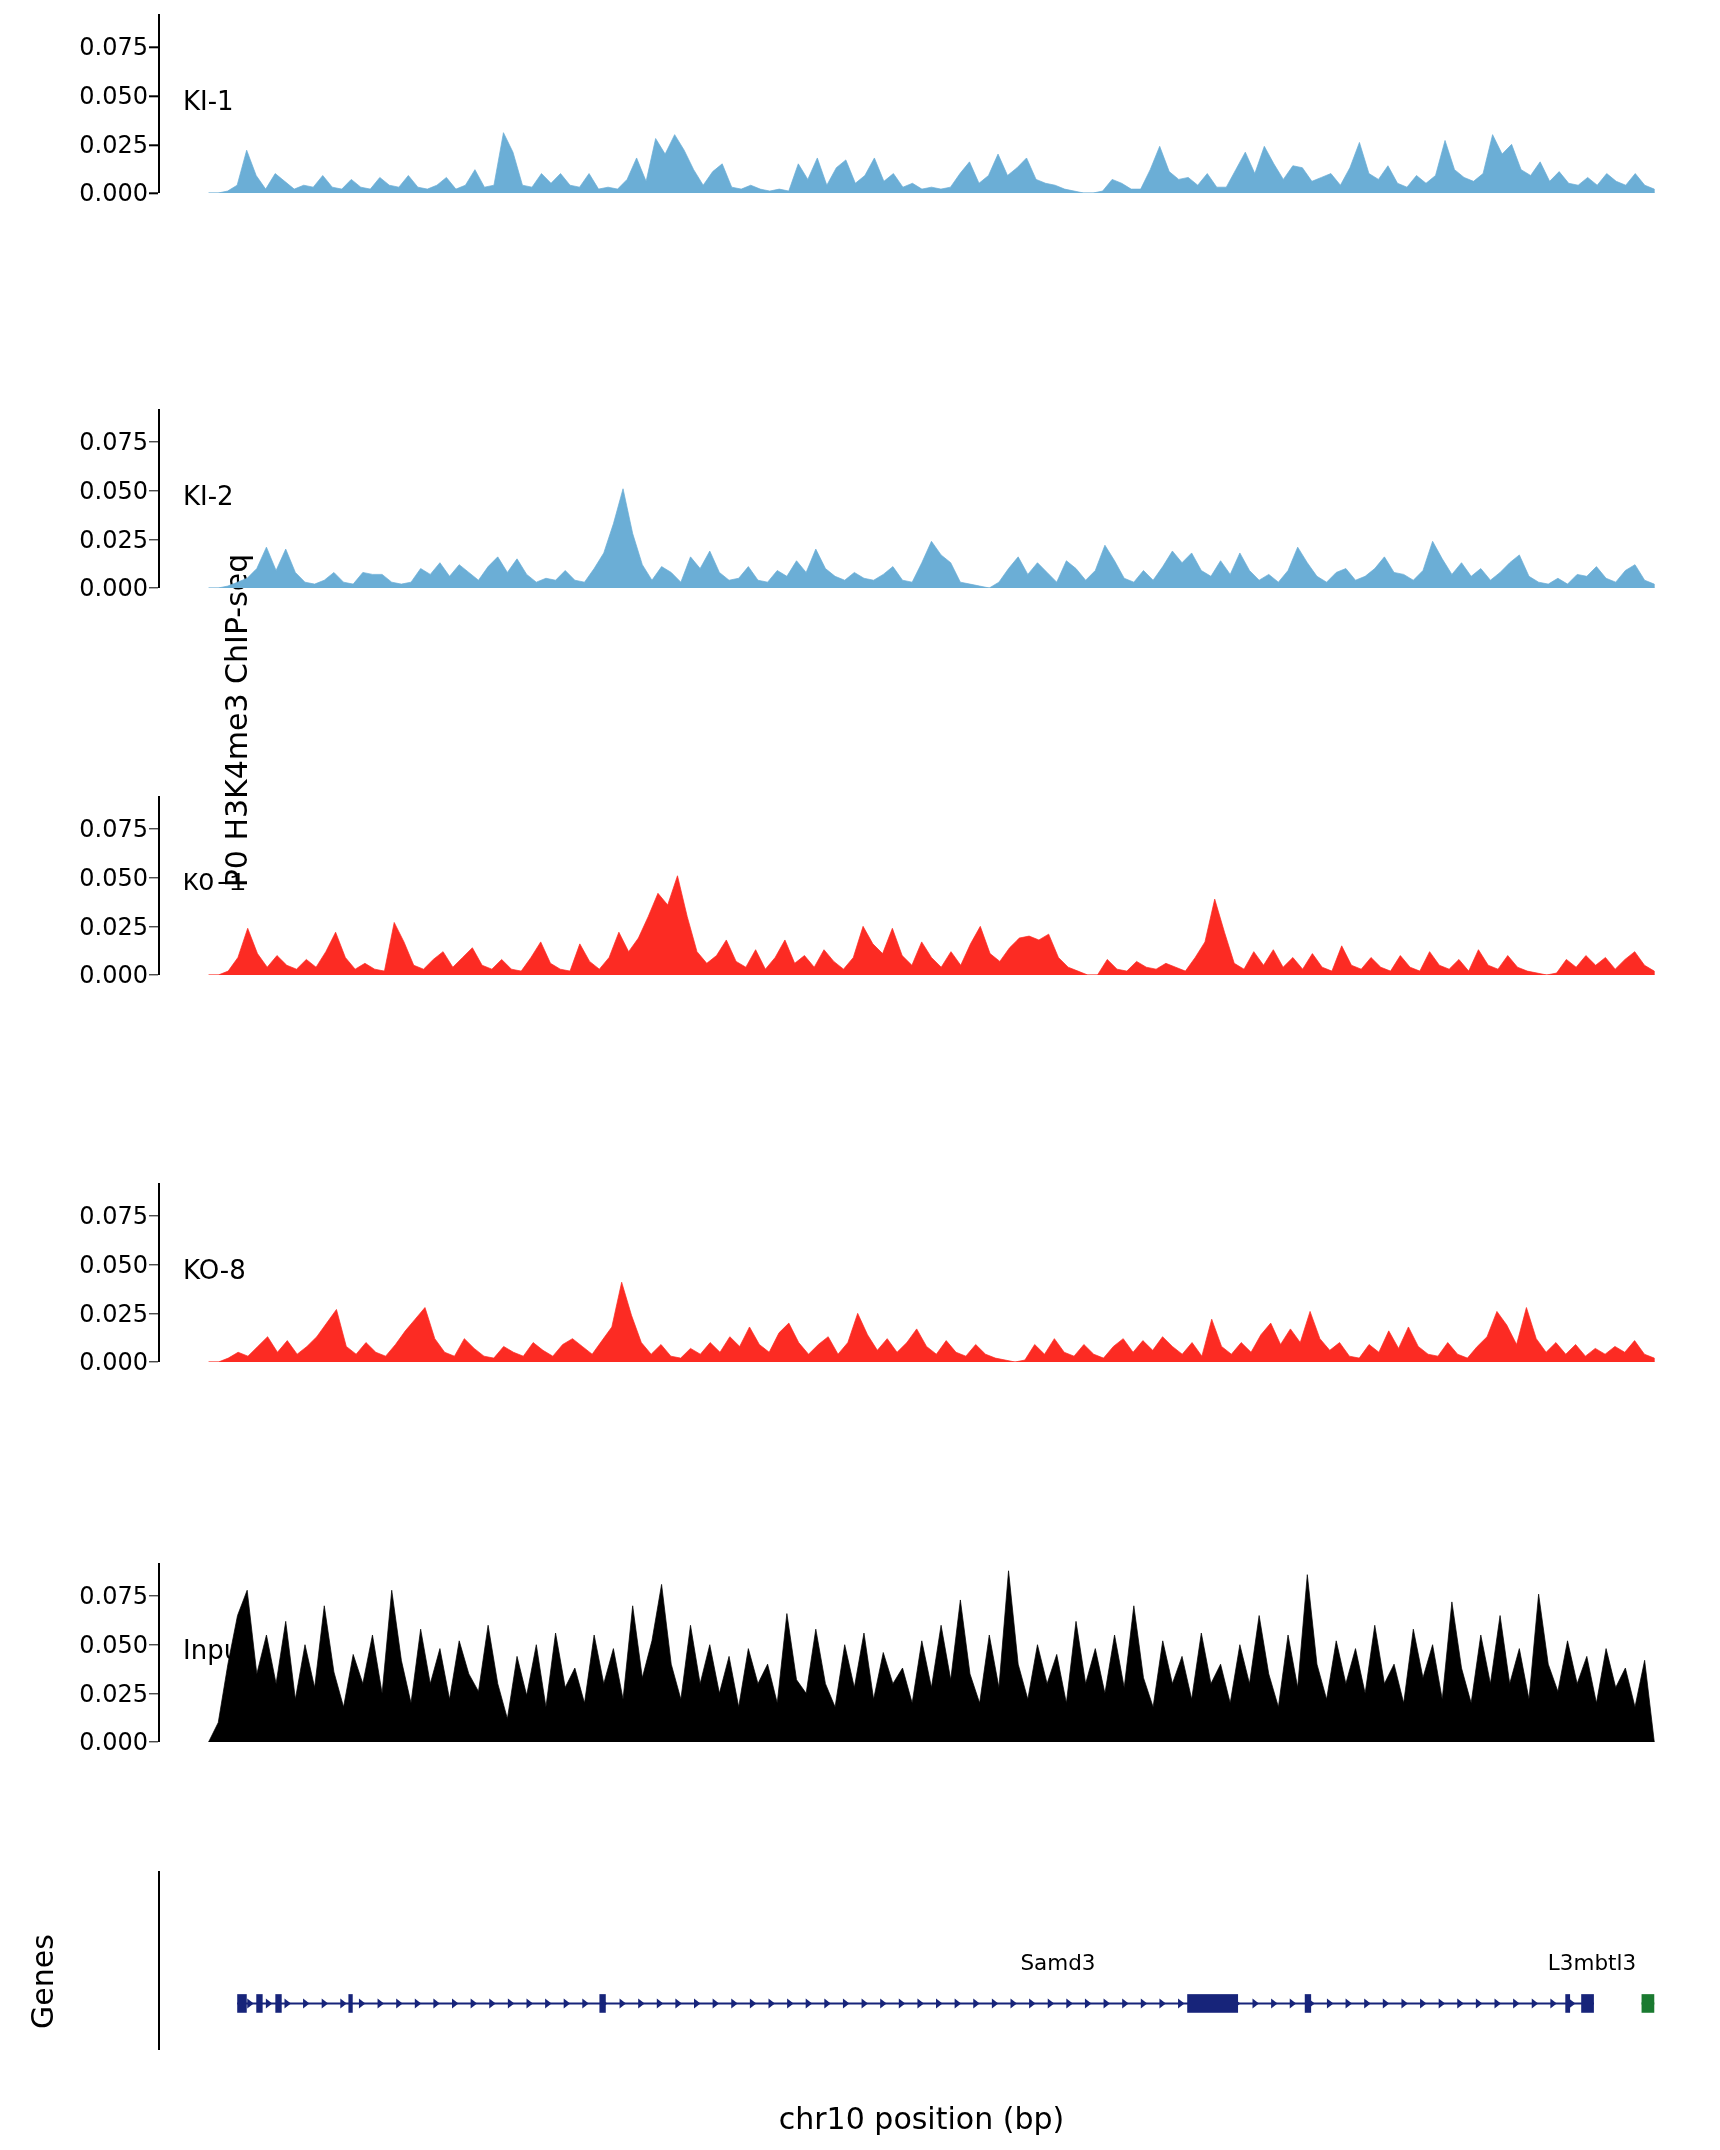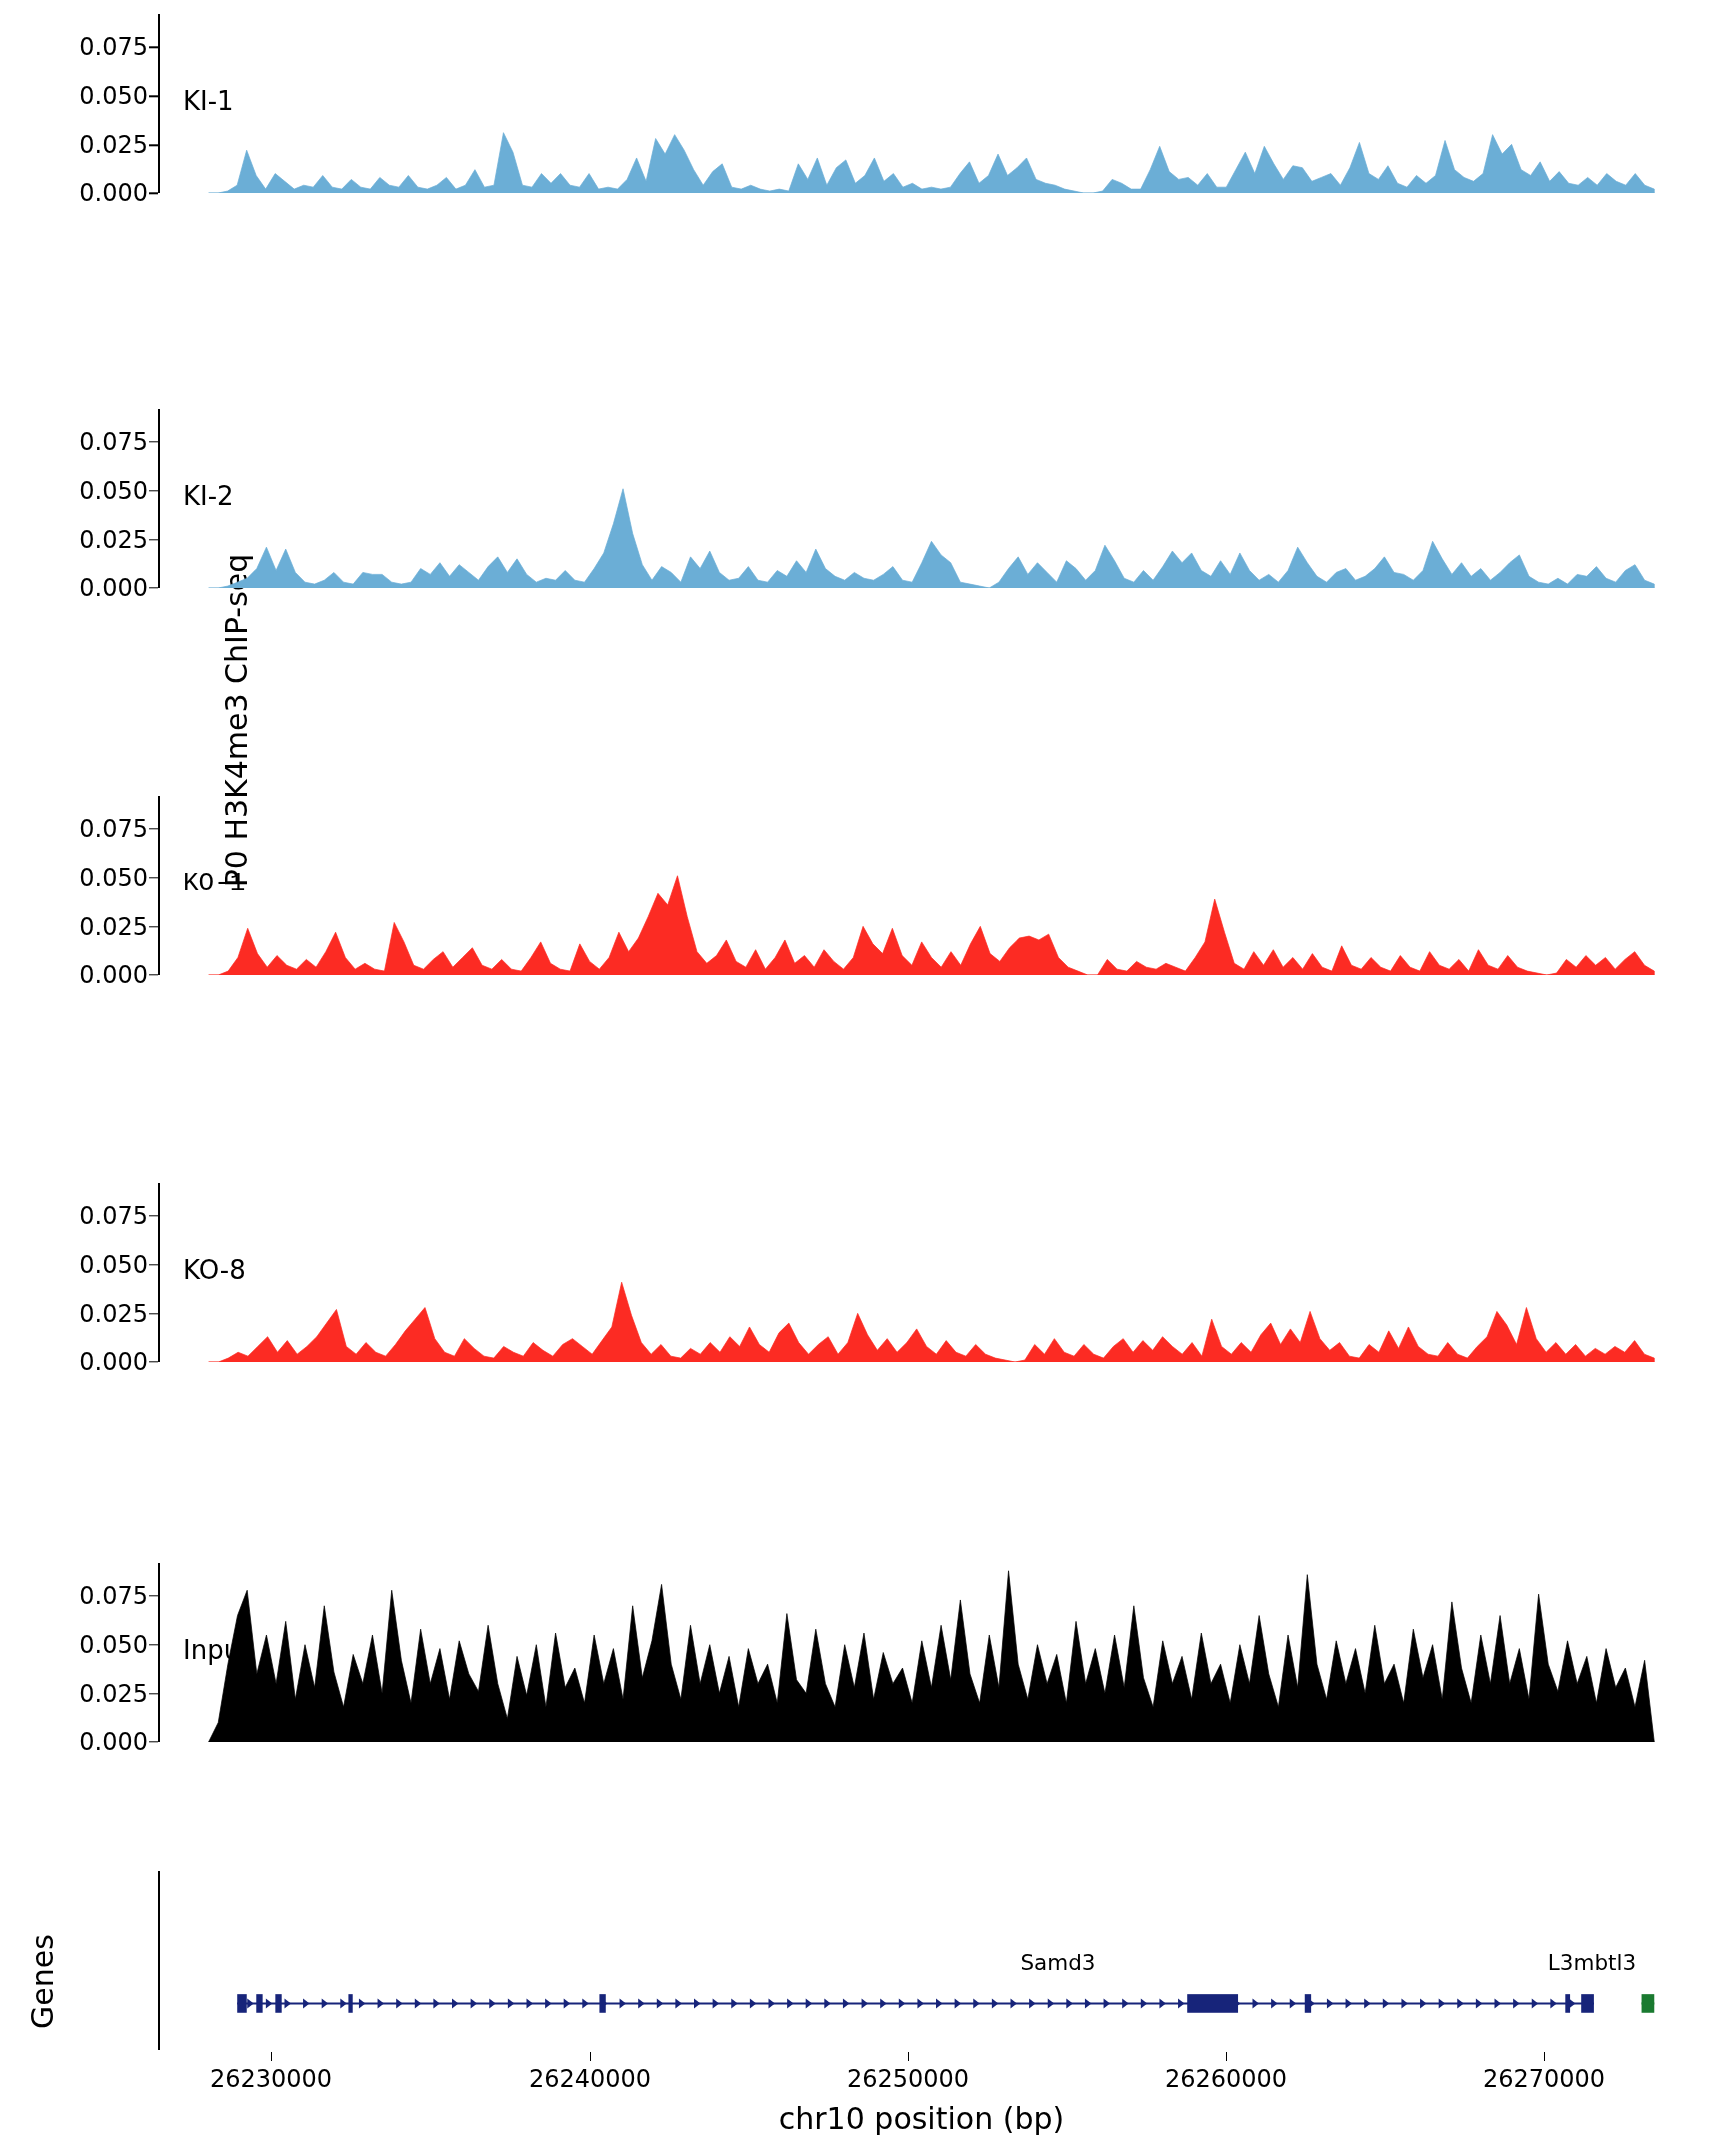--- a/index.html
+++ b/index.html
@@ -306,28 +306,16 @@
           <rect x="1433.3125" y="172" width="71" height="26" fill="#17247A"></rect>
           <rect x="1597.5" y="172" width="8.875" height="26" fill="#17247A"></rect>
           <rect x="1961.375" y="172" width="6.65625" height="26" fill="#17247A"></rect>
           <rect x="1983.5625" y="172" width="17.75" height="26" fill="#17247A"></rect>
           <line x1="2067.875" y1="185" x2="2085.625" y2="185" stroke="#1A7A30" stroke-width="3"></line>
           <rect x="2067.875" y="172" width="17.75" height="26" fill="#1A7A30"></rect>
         </svg>
       </div>
   </div>
 
-  <div id="xaxis">
-      <div class="xtick" style="left: 113px;"></div>
-      <div class="xtick-label" style="left: 113px;">26230000</div>
-      <div class="xtick" style="left: 432px;"></div>
-      <div class="xtick-label" style="left: 432px;">26240000</div>
-      <div class="xtick" style="left: 750px;"></div>
-      <div class="xtick-label" style="left: 750px;">26250000</div>
-      <div class="xtick" style="left: 1068px;"></div>
-      <div class="xtick-label" style="left: 1068px;">26260000</div>
-      <div class="xtick" style="left: 1386px;"></div>
-      <div class="xtick-label" style="left: 1386px;">26270000</div>
-    </div>
   <div id="xlabel">chr10 position (bp)</div>
 
 </div>
 
 
 </body></html>

